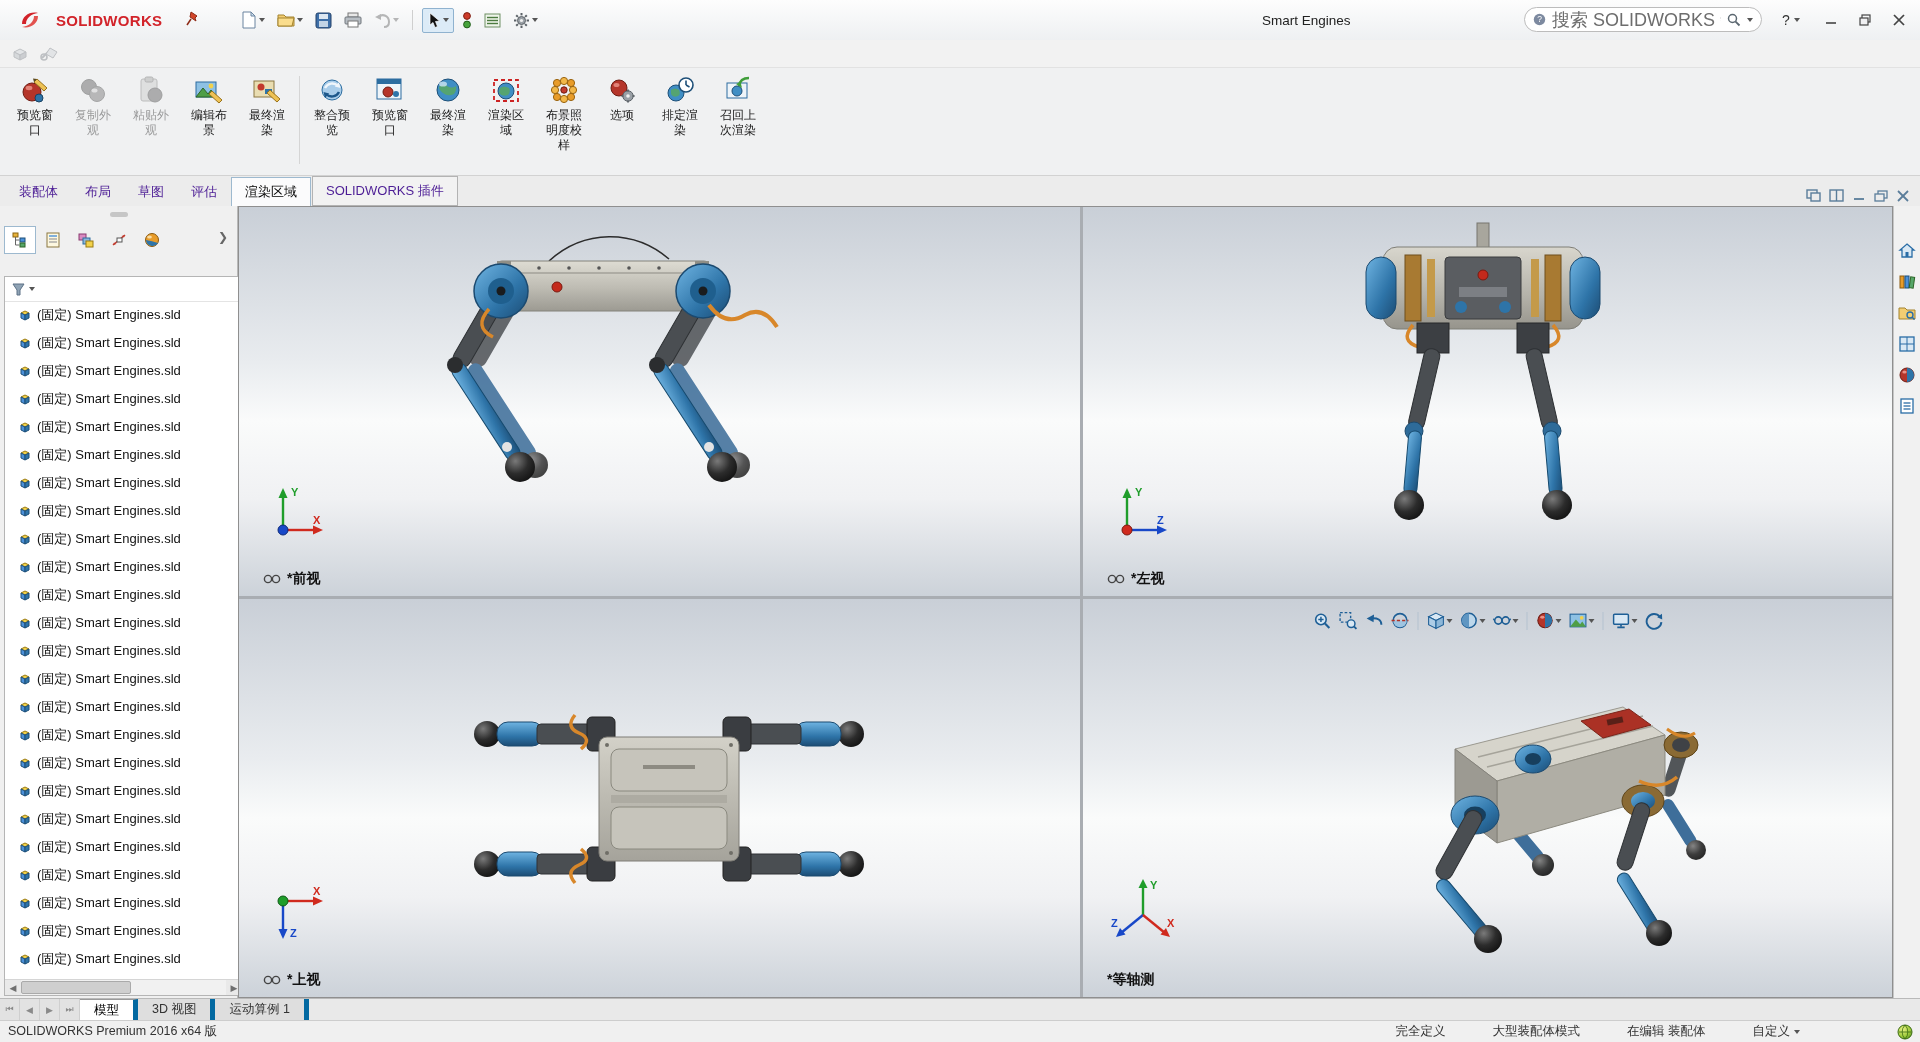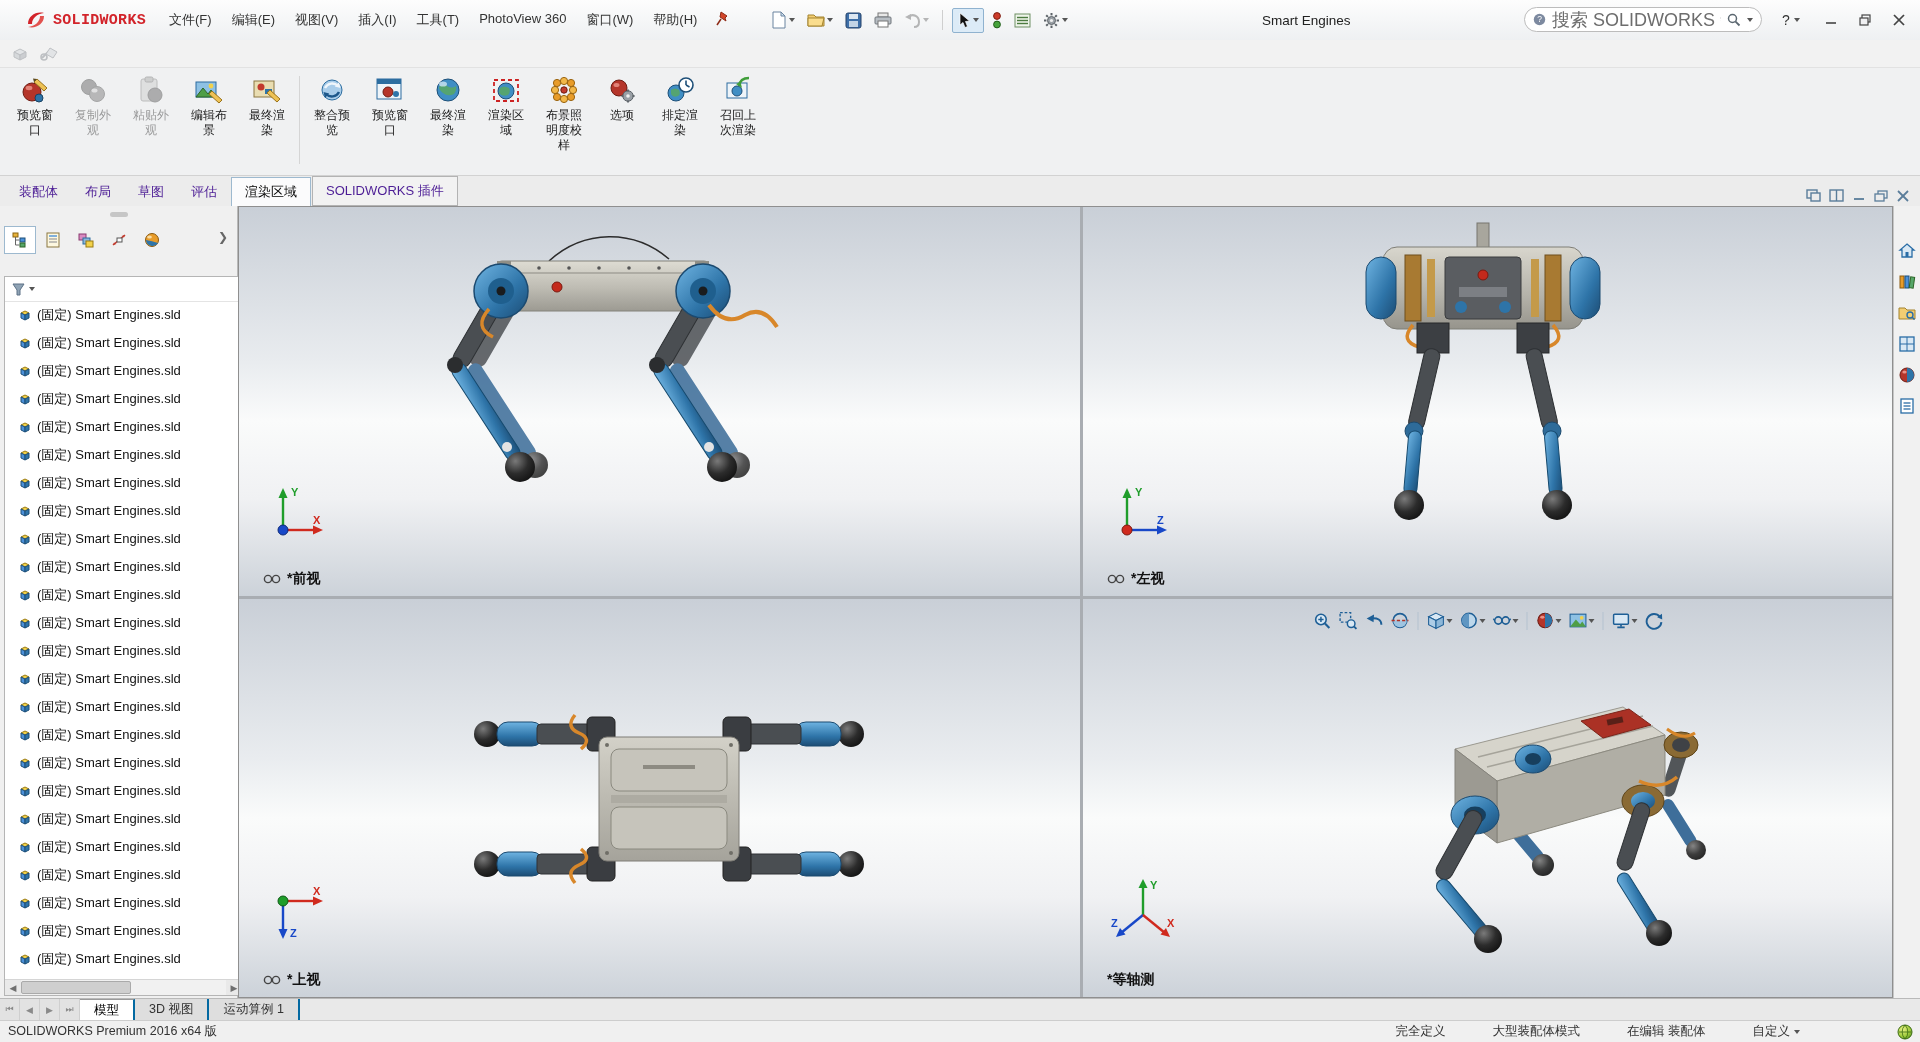--- a/index.html
+++ b/index.html
@@ -3,21 +3,21 @@
 <meta charset="utf-8">
 <style>
   html,body{margin:0;padding:0;background:#888;}
   .app{position:relative;width:1920px;height:1042px;background:#f0f0f0;
        font-family:"Liberation Sans","DejaVu Sans",sans-serif;font-size:12px;color:#222;
        overflow:hidden;user-select:none;}
   
   .titlebar{position:absolute;left:0;top:0;width:1920px;height:40px;
             background:linear-gradient(#fdfdfd,#eef0f2);border-bottom:1px solid #d8d8d8;
             display:flex;align-items:center;}
-  .logo{display:flex;align-items:center;gap:5px;padding:0 14px 0 24px;font-family:Liberation Mono, monospace;}
+  .logo{display:flex;align-items:center;gap:14px;padding:0 14px 0 18px;}
   .logo-text{color:#d2232a;font-weight:700;font-size:15px;letter-spacing:.3px;}
   .menubar{display:flex;gap:2px;}
   .menu-item{padding:4px 9px;font-size:13px;color:#333;}
   .pin{margin:0 10px;}
   .tb-tools{display:flex;align-items:center;gap:4px;margin-left:26px;}
   .tbtn{display:flex;align-items:center;gap:2px;padding:3px 4px;border-radius:2px;}
   .tbtn.disabled{opacity:.4;}
   .tbtn.selected{border:1px solid #8fb2cf;background:#dcebf7;}
   .tsep{width:1px;height:20px;background:#cfcfcf;margin:0 5px;}
   .caret{width:0;height:0;border-left:3.5px solid transparent;border-right:3.5px solid transparent;
@@ -87,21 +87,21 @@
   .headsup{position:absolute;left:50%;top:10px;transform:translateX(-50%);display:flex;align-items:center;gap:3px;}
   .hu-btn{display:flex;align-items:center;gap:1px;padding:2px;}
   .hu-sep{width:1px;height:18px;background:#b3c2cf;margin:0 3px;}
   
   .taskstrip{position:absolute;left:1893px;top:0;width:27px;height:792px;background:#f1f1f1;border-left:1px solid #c6c6c6;
              display:flex;flex-direction:column;align-items:center;padding-top:36px;gap:13px;box-sizing:border-box;}
   
   .doctabs{position:absolute;left:0;top:998px;width:1920px;height:22px;background:#e9e9e9;border-top:1px solid #b9b9b9;
            display:flex;align-items:stretch;box-sizing:border-box;}
   .dnav{width:19px;display:flex;align-items:center;justify-content:center;background:#e2e2e2;border-right:1px solid #cfcfcf;color:#8a8a8a;font-size:9px;}
-  .dtab{padding:0 14px;display:flex;align-items:center;font-size:12.5px;color:#333;background:#dedede;border-right:2px solid #0369a1;}
+  .dtab{padding:0 14px;display:flex;align-items:center;font-size:12.5px;color:#333;background:#dedede;border-right:5px solid #0369a1;}
   .dtab.active{background:#ffffff;color:#000;border-top:1px solid #9a9a9a;}
   
   .statusbar{position:absolute;left:0;top:1020px;width:1920px;height:22px;background:#f0f0f0;border-top:1px solid #cdcdcd;
              display:flex;align-items:center;font-size:12.5px;color:#333;box-sizing:border-box;}
   .sb-left{margin-left:8px;}
   .sb-right{position:absolute;right:120px;display:flex;align-items:flex-end;gap:47px;}
   .sb-globe{position:absolute;right:7px;top:3px;}
   .custom-item{display:flex;align-items:center;gap:4px;}
 </style>
 </head>
@@ -109,30 +109,20 @@
 
 <div class="app">
 
   <div class="titlebar">
     <div class="logo">
       <svg width="24" height="24" viewBox="0 0 24 24">
         <path d="M4,16 C4,8 12,3 20,5 C13,6 8,10 8,16 Z" fill="#d2232a"></path>
         <path d="M20,8 C20,16 12,21 4,19 C11,18 16,14 16,8 Z" fill="#e2524f"></path>
       </svg>
       <span class="logo-text">SOLIDWORKS</span>
-    </div>
-    <div class="menubar">
-      <span class="menu-item">文件(F)</span>
-      <span class="menu-item">编辑(E)</span>
-      <span class="menu-item">视图(V)</span>
-      <span class="menu-item">插入(I)</span>
-      <span class="menu-item">工具(T)</span>
-      <span class="menu-item">PhotoView 360</span>
-      <span class="menu-item">窗口(W)</span>
-      <span class="menu-item">帮助(H)</span>
     </div>
     <span class="pin">
       <svg width="14" height="16" viewBox="0 0 14 16">
           <path d="M5,1 L11,5 L9,7 L10,10 L4,6 Z" fill="#d2452a" stroke="#8d2a16"></path>
           <line x1="5" y1="8" x2="1" y2="14" stroke="#8d2a16" stroke-width="1.5"></line>
         </svg>
     </span>
     <div class="tb-tools">
       <span class="tbtn">
         <svg width="17" height="18" viewBox="0 0 17 18">

